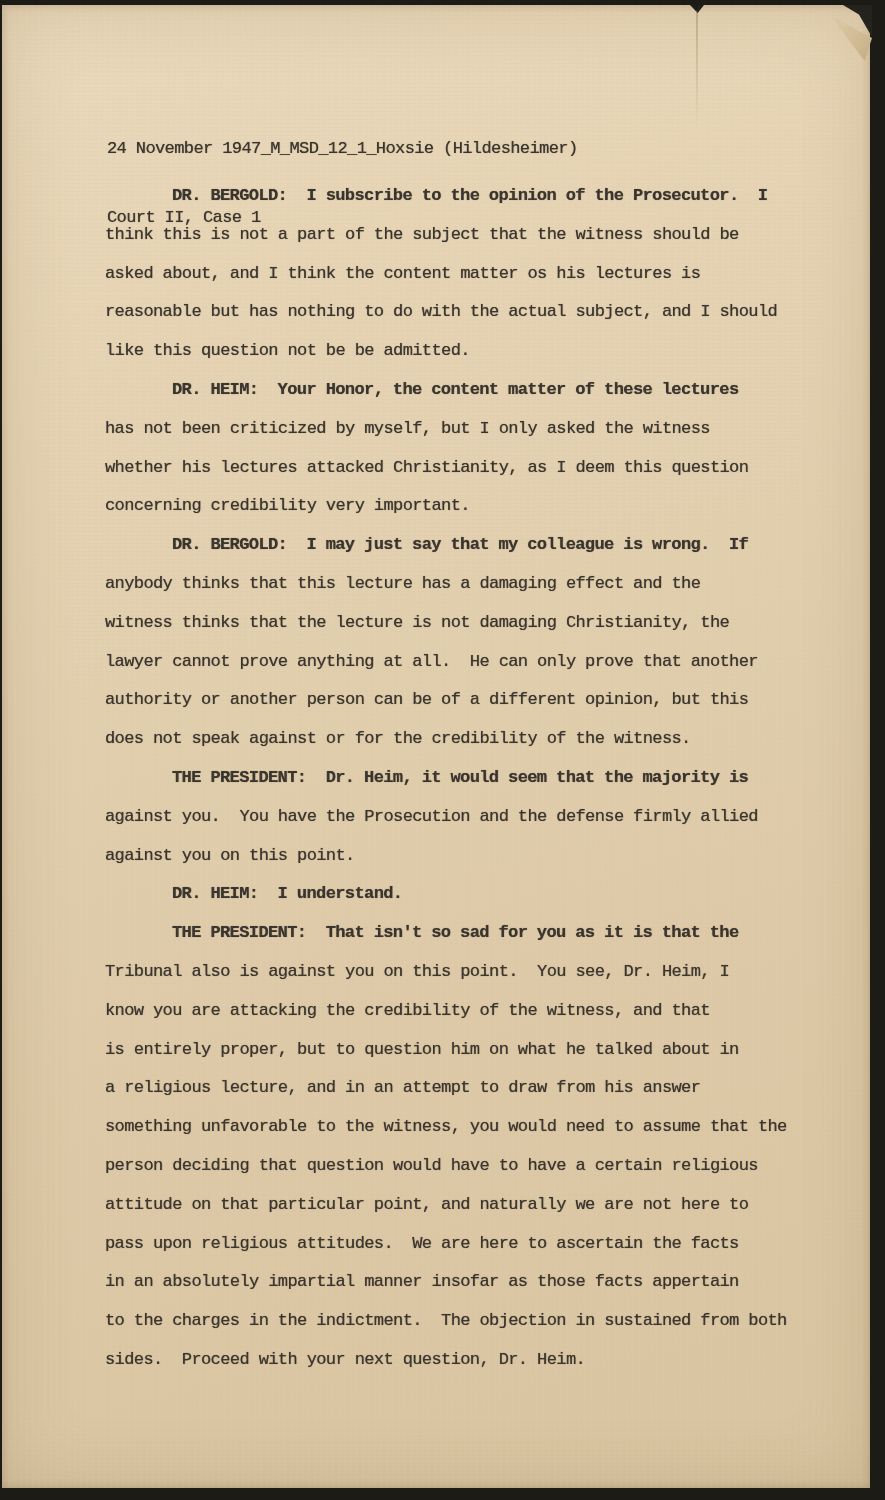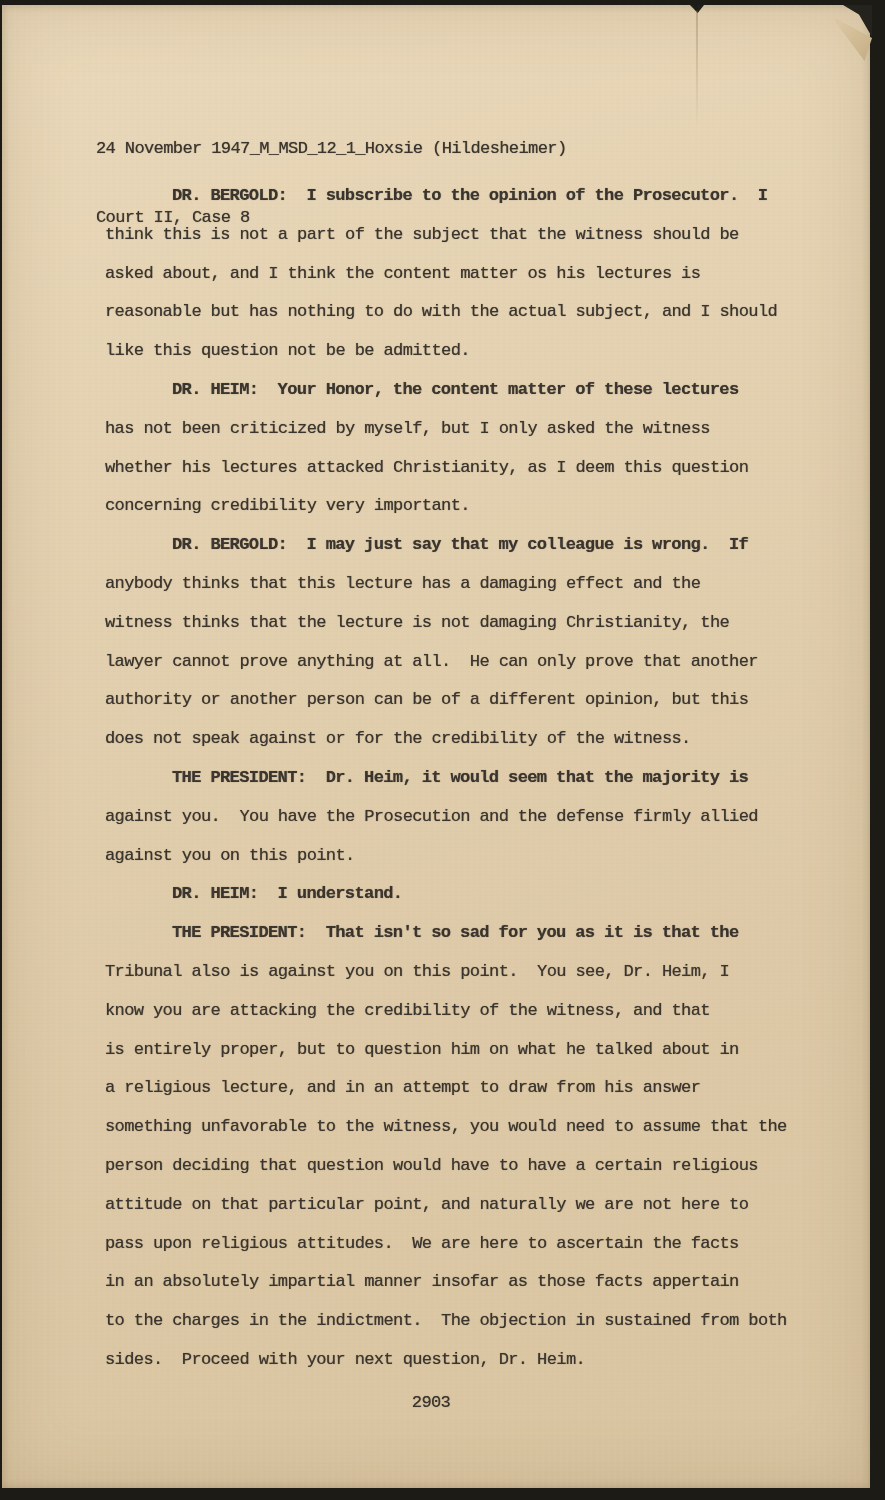--- a/index.html
+++ b/index.html
@@ -17,47 +17,46 @@
     content:"";position:absolute;inset:0;pointer-events:none;opacity:.5;
     background-image:
       repeating-linear-gradient(0deg, rgba(165,135,95,0.045) 0 1px, transparent 1px 4px),
       repeating-linear-gradient(90deg, rgba(255,246,226,0.05) 0 2px, transparent 2px 6px);
   }
   .ink{
     color:#38332c;
     text-shadow:0 0 1px rgba(52,45,36,0.55), 0.4px 0.4px 0 rgba(52,45,36,0.25);
     font-size:17px;letter-spacing:-0.6px;white-space:pre;
   }
-  .header{position:absolute;left:94px;top:86px;line-height:23px;}
+  .header{position:absolute;left:105px;top:86px;line-height:23px;}
   .body{position:absolute;left:103px;top:172px;line-height:38.8px;}
   .para .line:first-child{padding-left:67px;font-weight:bold;}
   .pagenum{position:absolute;left:93px;top:1379px;width:672px;line-height:38.8px;text-align:center;}
   .notch{position:absolute;left:688px;top:0;width:14px;height:8px;background:#1c1b15;
     clip-path:polygon(0 0,100% 0,55% 100%);}
   .crease{position:absolute;left:694px;top:5px;width:2px;height:118px;
     background:linear-gradient(180deg,rgba(120,95,60,0.32),rgba(120,95,60,0));}
   .tear{position:absolute;left:843px;top:5px;width:29px;height:32px;background:#24231d;
     clip-path:polygon(0 0,100% 0,100% 100%,55% 30%);}
   .fold{position:absolute;left:835px;top:13px;width:37px;height:48px;
     background:linear-gradient(130deg,#d9c5a1 20%,#cdb790 70%,#c2ab83 100%);
     clip-path:polygon(0 10%,100% 52%,80% 100%,4% 22%);}
 </style>
 </head>
 <body>
 
 <div class="scan">
   <div class="paper">
     <div class="header ink">
       <div class="hline">24 November 1947_M_MSD_12_1_Hoxsie (Hildesheimer)</div>
-      <div class="hline">Court II, Case 8</div>
+      <div class="hline">Court II, Case 1</div>
     </div>
 
     <div class="body ink" id="transcript"><div class="para"><div class="line">DR. BERGOLD:  I subscribe to the opinion of the Prosecutor.  I</div><div class="line">think this is not a part of the subject that the witness should be</div><div class="line">asked about, and I think the content matter os his lectures is</div><div class="line">reasonable but has nothing to do with the actual subject, and I should</div><div class="line">like this question not be be admitted.</div></div><div class="para"><div class="line">DR. HEIM:  Your Honor, the content matter of these lectures</div><div class="line">has not been criticized by myself, but I only asked the witness</div><div class="line">whether his lectures attacked Christianity, as I deem this question</div><div class="line">concerning credibility very important.</div></div><div class="para"><div class="line">DR. BERGOLD:  I may just say that my colleague is wrong.  If</div><div class="line">anybody thinks that this lecture has a damaging effect and the</div><div class="line">witness thinks that the lecture is not damaging Christianity, the</div><div class="line">lawyer cannot prove anything at all.  He can only prove that another</div><div class="line">authority or another person can be of a different opinion, but this</div><div class="line">does not speak against or for the credibility of the witness.</div></div><div class="para"><div class="line">THE PRESIDENT:  Dr. Heim, it would seem that the majority is</div><div class="line">against you.  You have the Prosecution and the defense firmly allied</div><div class="line">against you on this point.</div></div><div class="para"><div class="line">DR. HEIM:  I understand.</div></div><div class="para"><div class="line">THE PRESIDENT:  That isn't so sad for you as it is that the</div><div class="line">Tribunal also is against you on this point.  You see, Dr. Heim, I</div><div class="line">know you are attacking the credibility of the witness, and that</div><div class="line">is entirely proper, but to question him on what he talked about in</div><div class="line">a religious lecture, and in an attempt to draw from his answer</div><div class="line">something unfavorable to the witness, you would need to assume that the</div><div class="line">person deciding that question would have to have a certain religious</div><div class="line">attitude on that particular point, and naturally we are not here to</div><div class="line">pass upon religious attitudes.  We are here to ascertain the facts</div><div class="line">in an absolutely impartial manner insofar as those facts appertain</div><div class="line">to the charges in the indictment.  The objection in sustained from both</div><div class="line">sides.  Proceed with your next question, Dr. Heim.</div></div></div>
 
-    <div class="pagenum ink">2903</div>
 
     <div class="notch"></div>
     <div class="crease"></div>
   </div>
 
   <div class="tear"></div>
   <div class="fold"></div>
 </div>
 
 </body></html>

